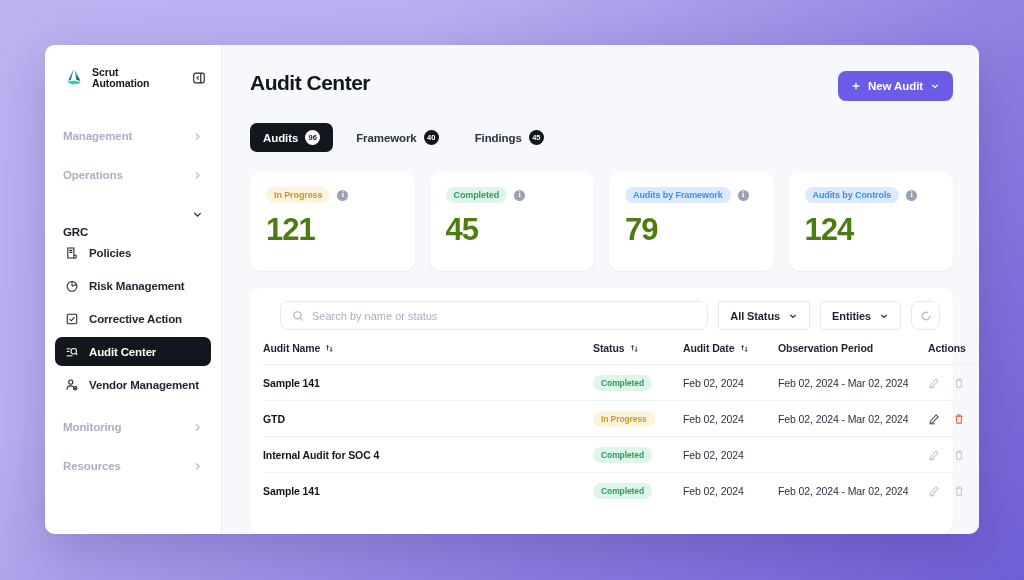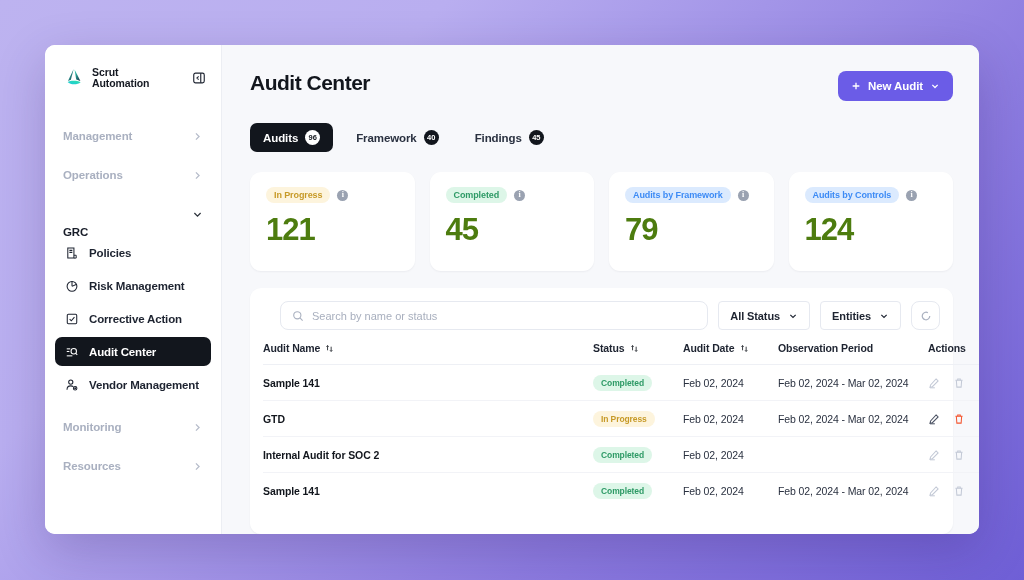--- a/index.html
+++ b/index.html
@@ -673,21 +673,21 @@
                       <path d="M2.9 3.8 h8.2"></path>
                       <path d="M3.9 3.8 l.6 8 h5 l.6-8"></path>
                       <path d="M5.5 3.8 v-1.4 h3 v1.4"></path>
                     </svg>
                 </span>
               </div>
             </td>
           </tr>
 
           <tr>
-            <td class="name">Internal Audit for SOC 2</td>
+            <td class="name">Internal Audit for SOC 4</td>
             <td><span class="st-pill green">Completed</span></td>
             <td>Feb 02, 2024</td>
             <td></td>
             <td>
               <div class="actions-cell">
                 <span class="act">
                   <svg viewBox="0 0 14 14" width="12" height="12" fill="none" stroke="currentColor" stroke-width="1.2">
                       <path d="M9.4 2.2 L11.8 4.6 L5.1 11.3 L2.3 12 L3 9.2 Z"></path>
                       <line x1="2.3" y1="12.6" x2="8" y2="12.6"></line>
                     </svg>

